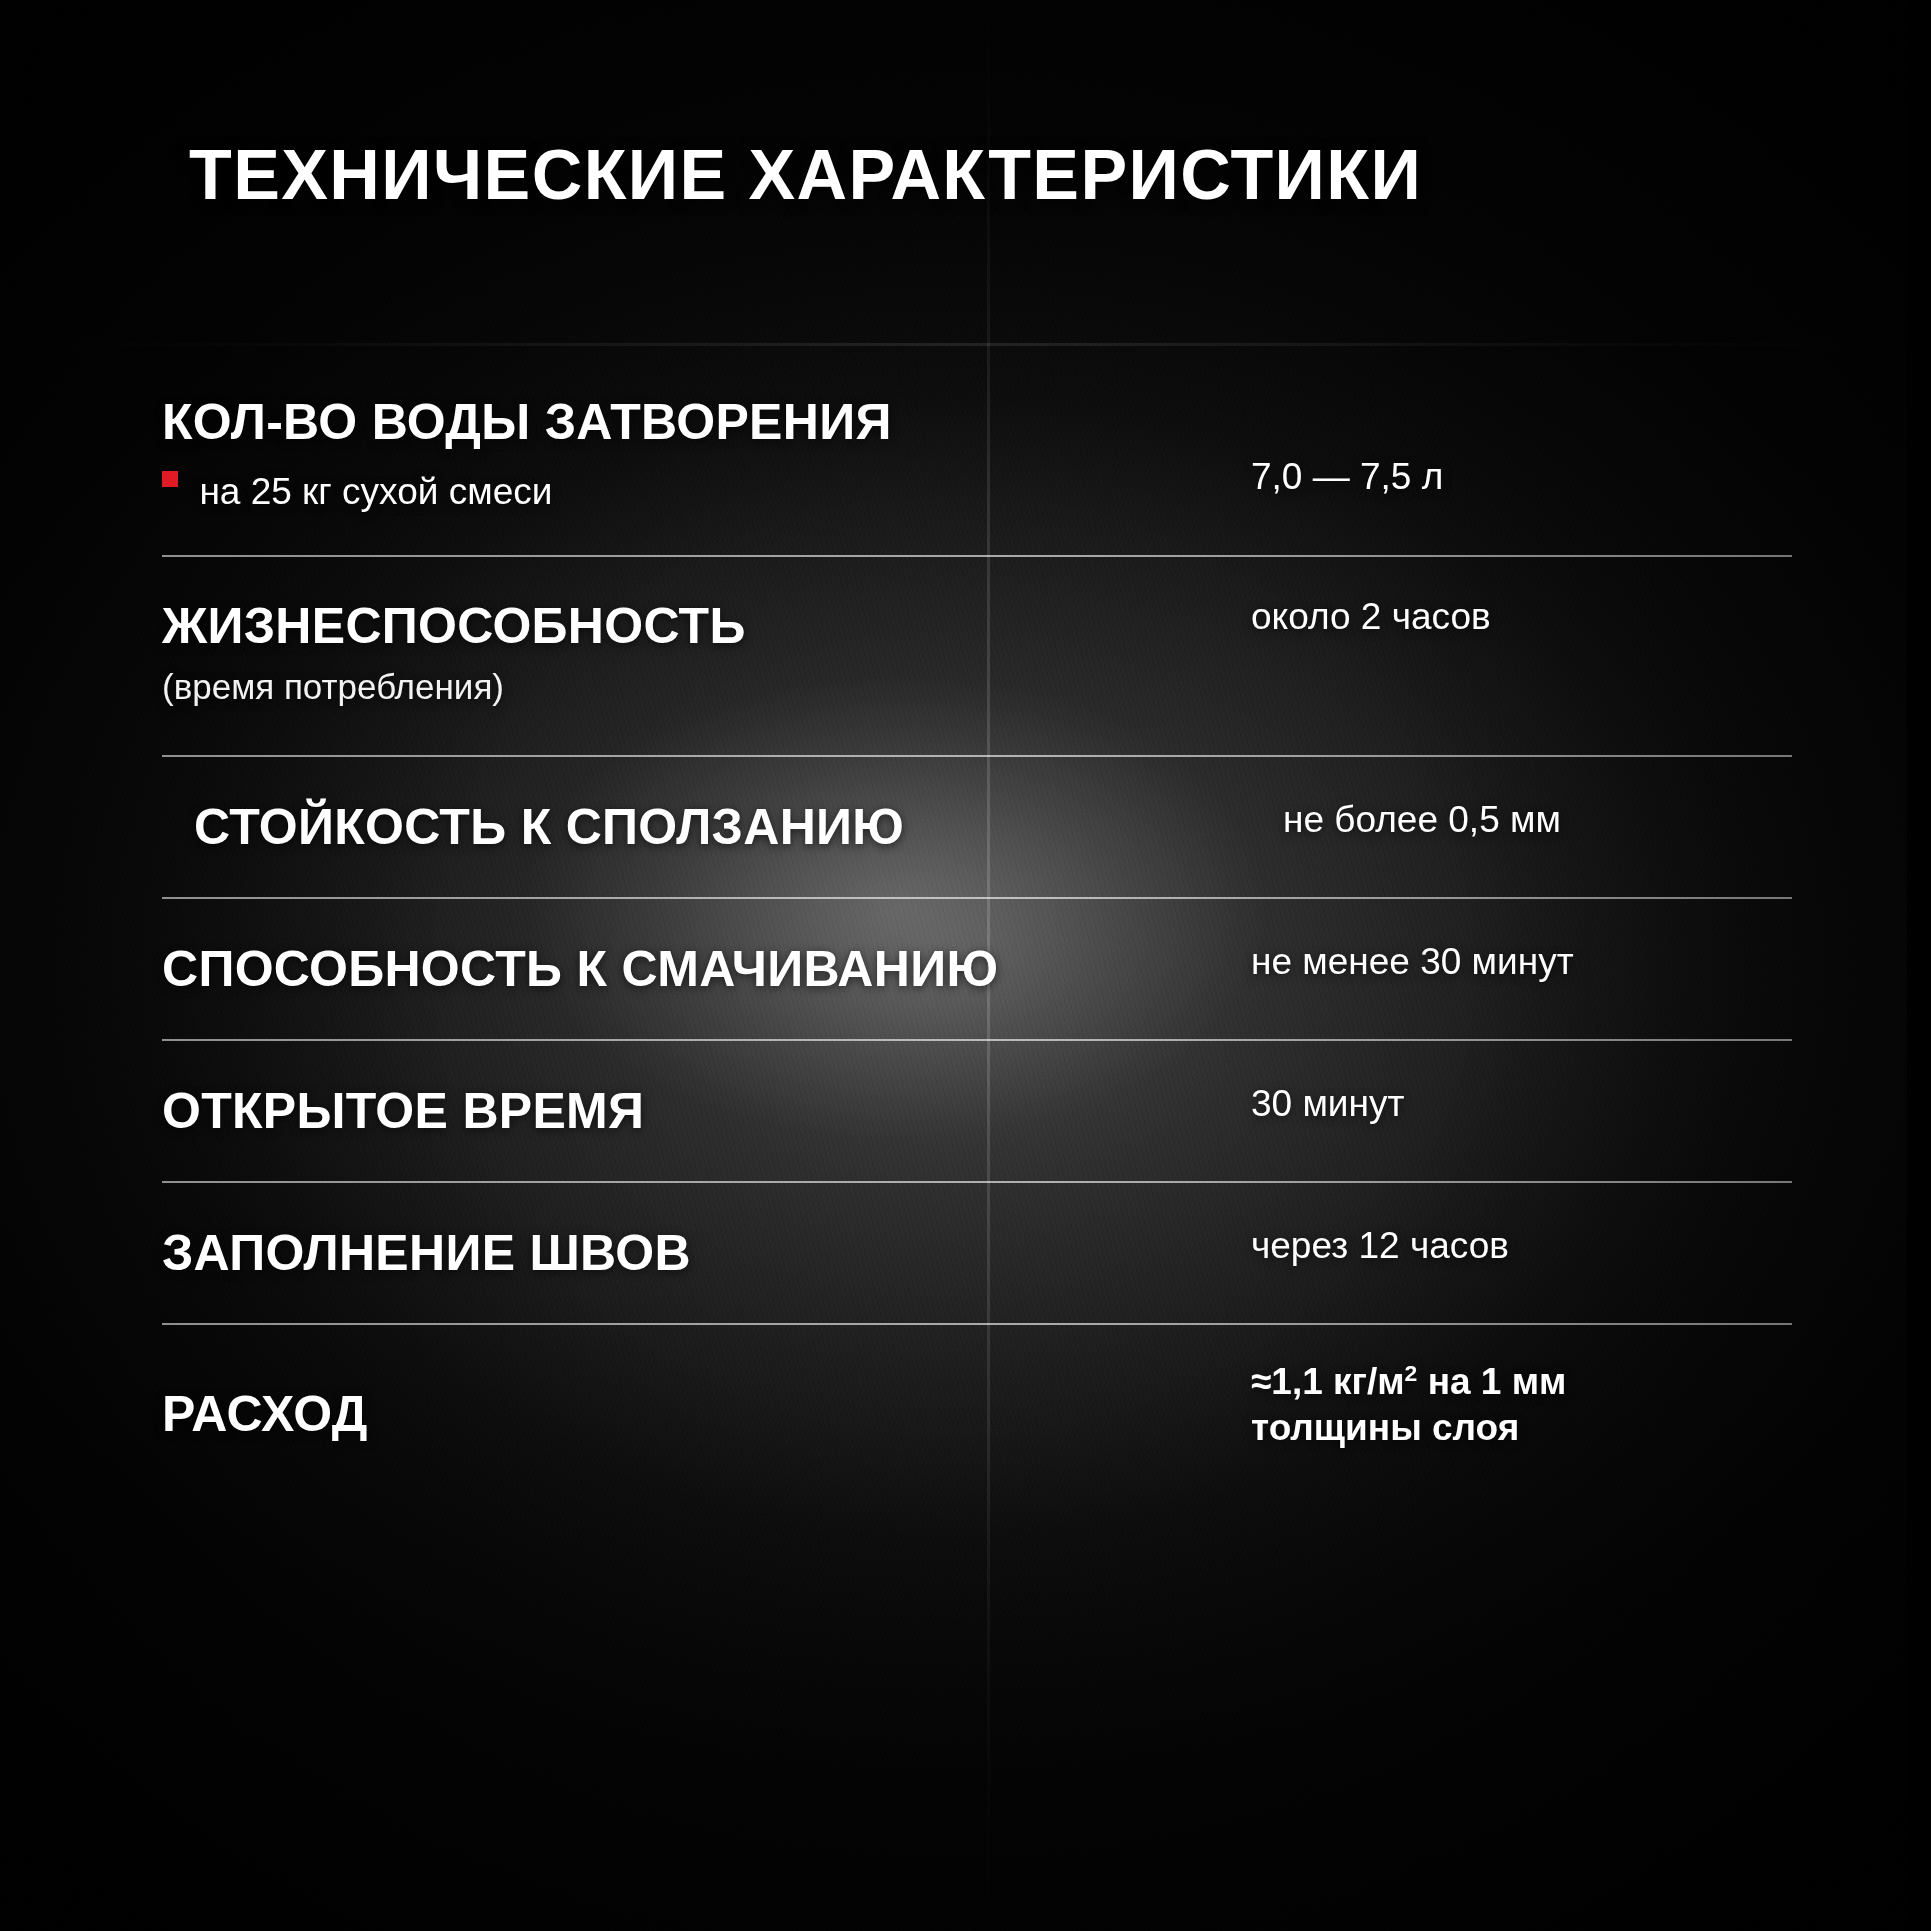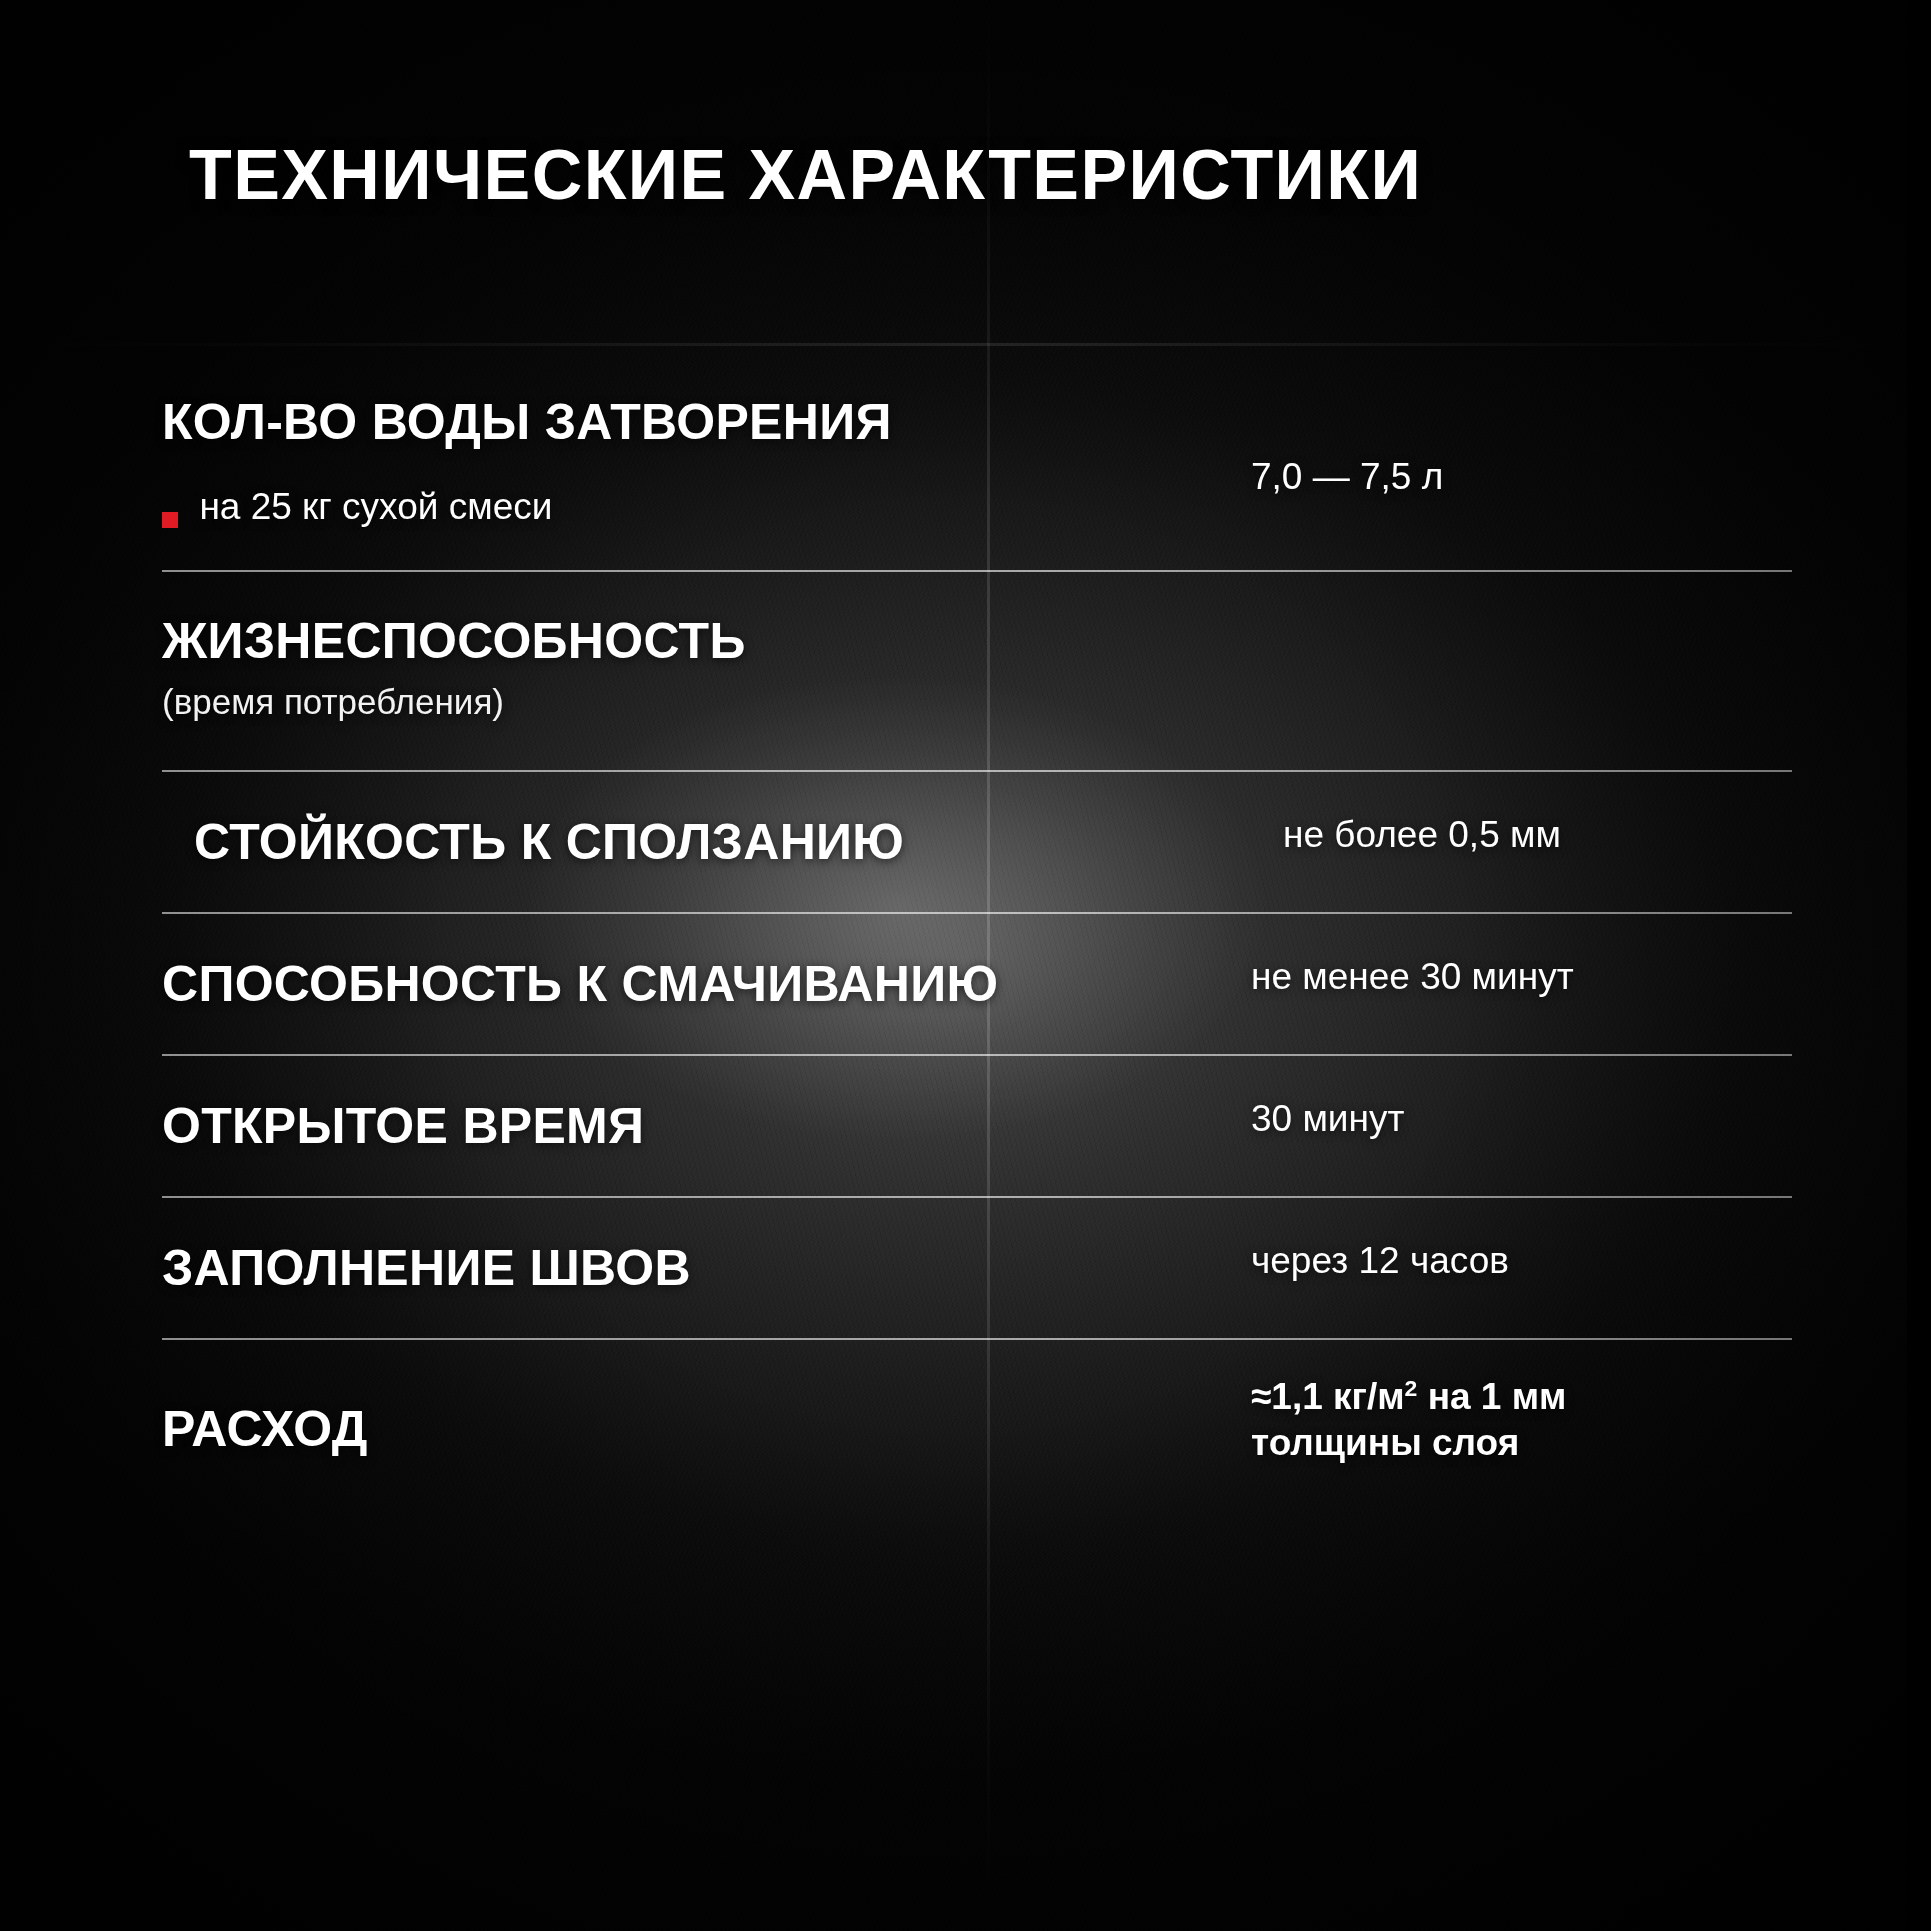--- a/index.html
+++ b/index.html
@@ -107,22 +107,22 @@
   .sublabel {
     font-size: 35px;
     font-weight: normal;
     line-height: 1.18;
     color: #f2f2f2;
     margin-top: 12px;
     text-shadow: 0 1.9px 9.7px rgba(0,0,0,0.65);
   }
   .bullet-line {
     display: flex;
-    align-items: flex-end;
-    margin-top: 36px;
+    align-items: flex-start;
+    margin-top: 21px;
   }
   .bullet-sq {
     width: 16.4px;
     height: 16.4px;
     background: #e01b24;
     flex: 0 0 16.4px;
     margin-right: 21px;
   }
   .bullet-text {
     font-size: 37px;
@@ -195,20 +195,23 @@
           <div class="value" style="margin-top:60px;">7,0 — 7,5 л</div>
         </div>
       </div>
       <div class="divider"></div>
 
       <div class="row r1">
         <div class="label-col">
           <div class="label">ЖИЗНЕСПОСОБНОСТЬ</div>
           <div class="sublabel">(время потребления)</div>
         </div>
+        <div class="value-col">
+          <div class="value">около 2 часов</div>
+        </div>
       </div>
       <div class="divider"></div>
 
       <div class="row r2">
         <div class="label-col">
           <div class="label">СТОЙКОСТЬ К СПОЛЗАНИЮ</div>
         </div>
         <div class="value-col">
           <div class="value">не более 0,5 мм</div>
         </div>

